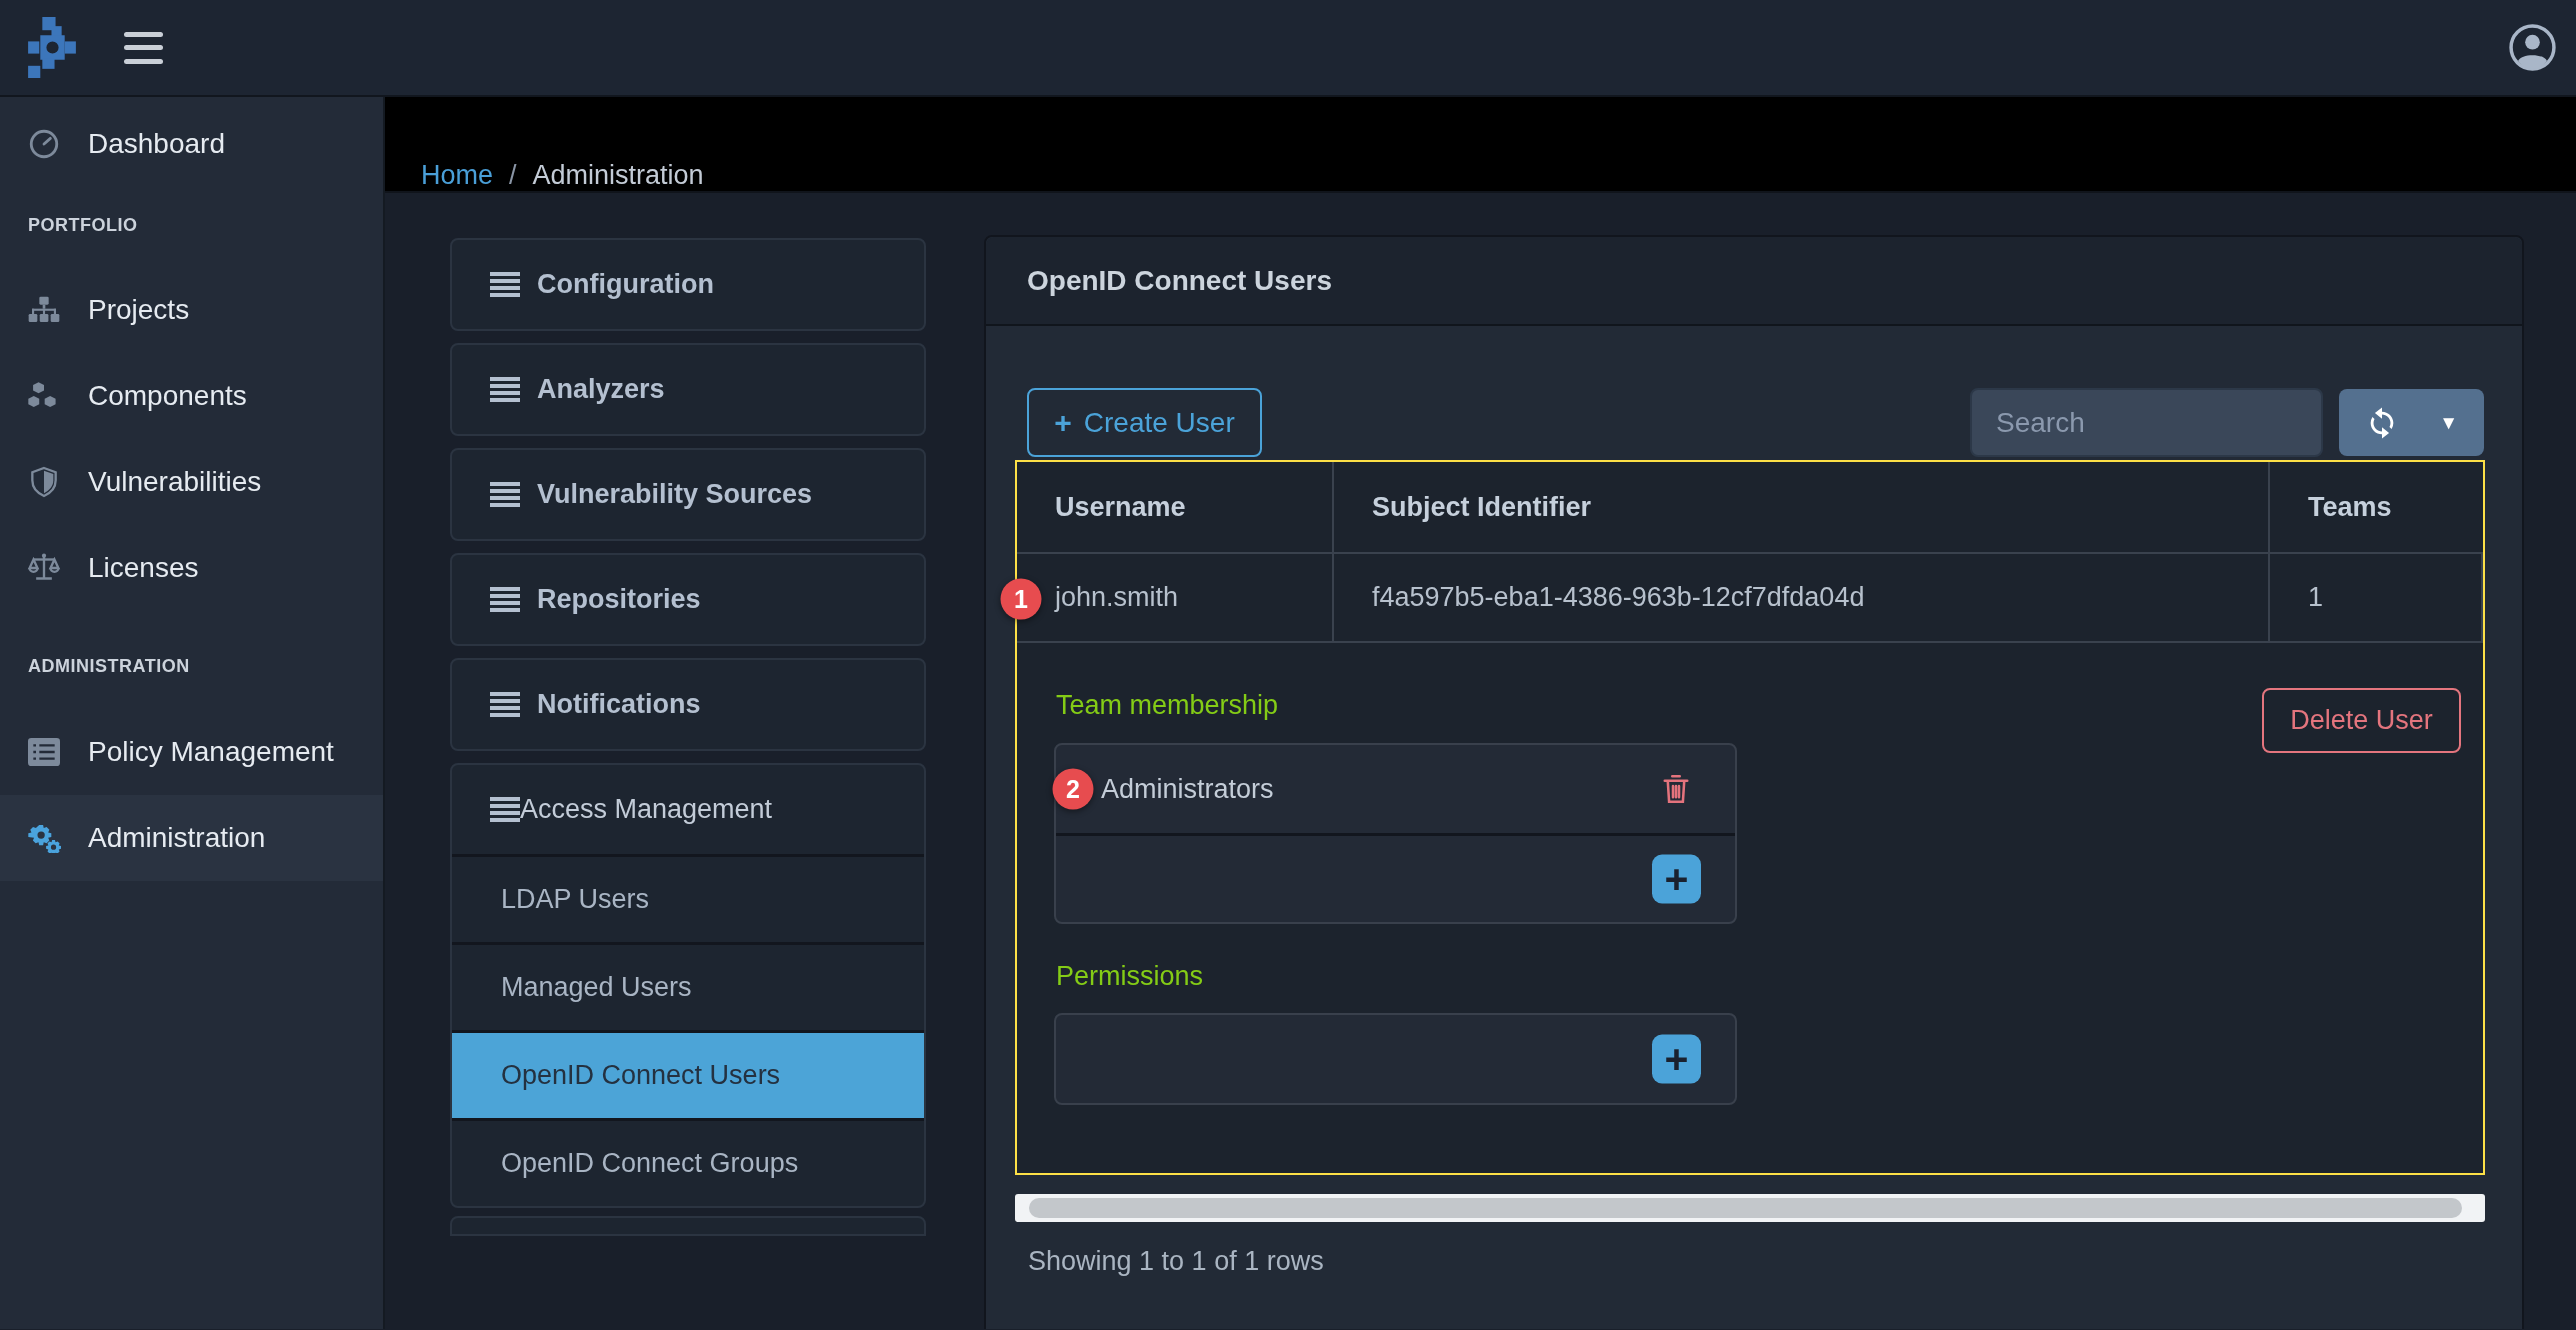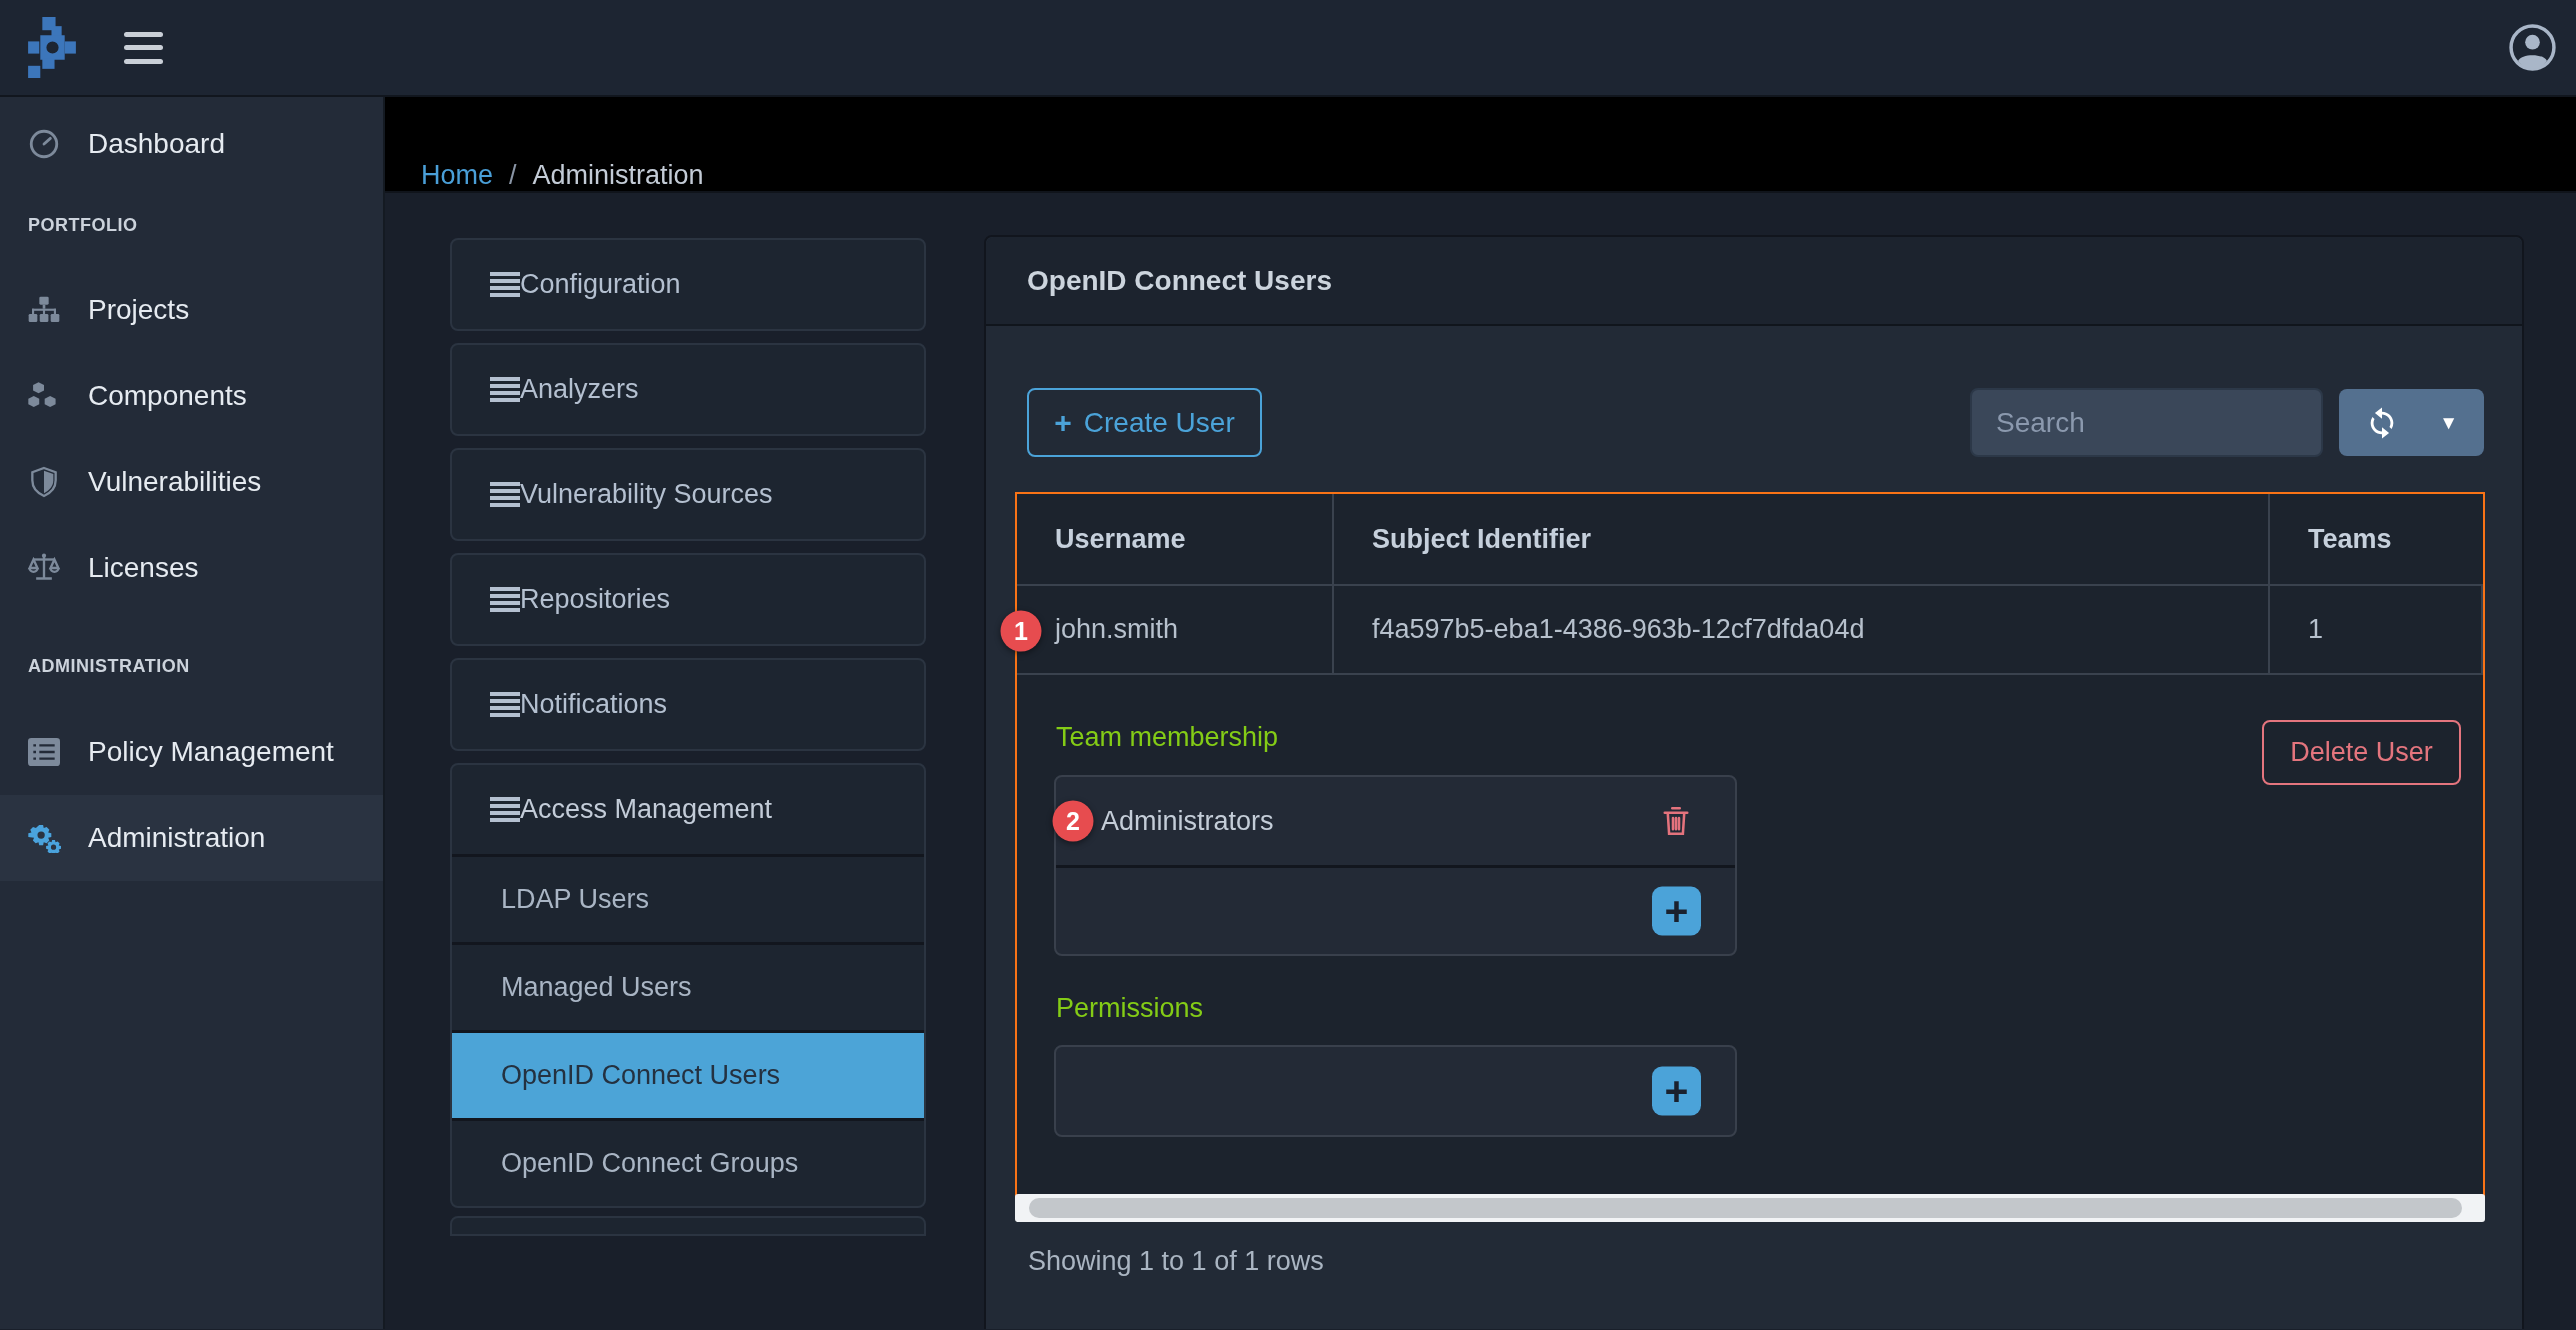--- a/index.html
+++ b/index.html
@@ -44,21 +44,21 @@
   .crumb-cur { color:#c3cbd6; }
 
   
   .content { position:relative; flex:1; background:#191f2a; overflow:hidden; }
 
   
   .admin-menu { position:absolute; left:65px; top:45px; width:476px; }
   .menu-card { height:93px; margin-bottom:12px; background:#1d2530; border:2px solid #2b3441;
                border-radius:8px; display:flex; align-items:center; cursor:pointer; }
   .menu-card .m-icon { margin-left:38px; width:30px; flex:0 0 30px; }
-  .menu-card .m-lbl { font-weight:normal; font-size:27px; color:#b4c0d0; }
+  .menu-card .m-lbl { margin-left:17px; font-weight:bold; font-size:27px; color:#b4c0d0; }
   .menu-group { border:2px solid #2b3441; border-radius:8px; background:#1d2530; overflow:hidden; }
   .menu-group .menu-head { height:89px; display:flex; align-items:center; cursor:pointer; }
   .menu-group .menu-sub { height:88px; border-top:3px solid #12161e; display:flex;
                           align-items:center; padding-left:49px; color:#a9b5c4; cursor:pointer; }
   .menu-group .menu-sub.sel { background:#4ca4d7; color:#243140; }
   .menu-sliver { margin-top:8px; height:20px; background:#1d2530; border:2px solid #2b3441;
                  border-radius:8px 8px 0 0; }
 
   
   .card { position:absolute; left:599px; top:42px; width:1540px; height:1115px;
@@ -78,22 +78,22 @@
                   color:#dbe2ea; font-size:28px; padding:0 24px; outline:none;
                   font-family:"Liberation Sans","DejaVu Sans",sans-serif; }
   .search-input::placeholder { color:#8b99ae; }
   .btn-refresh { position:absolute; left:1353px; top:63px; width:145px; height:67px;
                  background:#54708f; border:none; border-radius:8px; color:#fff;
                  display:flex; align-items:center; justify-content:space-between;
                  padding:0 26px; cursor:pointer; }
   .btn-refresh .caret { font-size:19px; color:#fff; }
 
   
-  .dt-table { position:absolute; left:29px; top:166px; width:1470px; height:715px;
-              background:#1c232d; border:2px solid #f97316; }
+  .dt-table { position:absolute; left:29px; top:134px; width:1470px; height:715px;
+              background:#1c232d; border:2px solid #fde047; }
   .t-row { display:grid; grid-template-columns:317px 936px 1fr; }
   .t-cell { border-right:2px solid #3a424e; border-bottom:2px solid #3a424e;
             display:flex; align-items:center; padding-left:38px; }
   .t-cell:last-child { border-right:none; }
   .t-head .t-cell { height:92px; font-weight:bold; font-size:27px; color:#c6d0dc; }
   .t-data .t-cell { height:89px; font-size:27px; color:#b7c1cd; }
   .t-data { position:relative; cursor:pointer; }
 
   .t-detail { position:relative; height:530px; }
   .d-label { position:absolute; left:39px; color:#84cc16; font-size:27px; }

